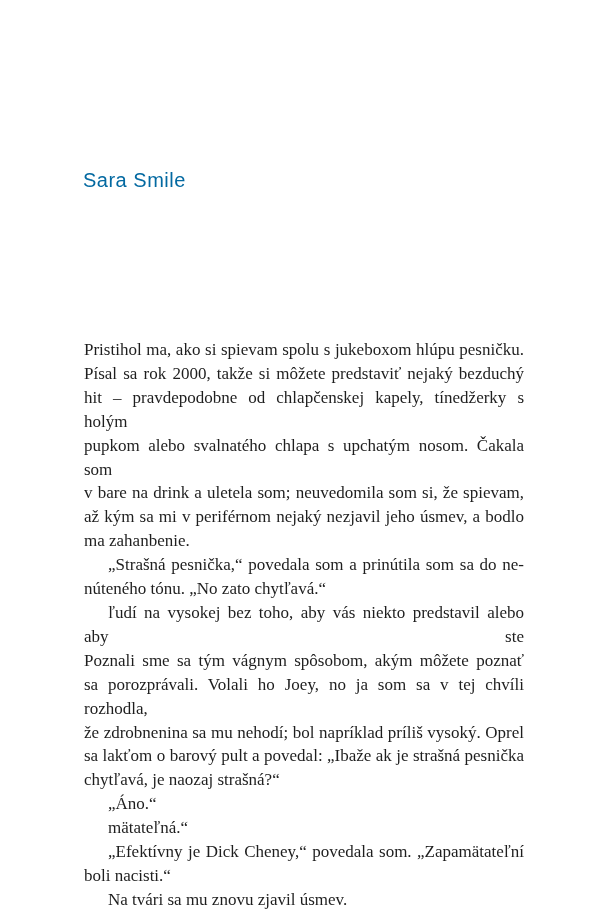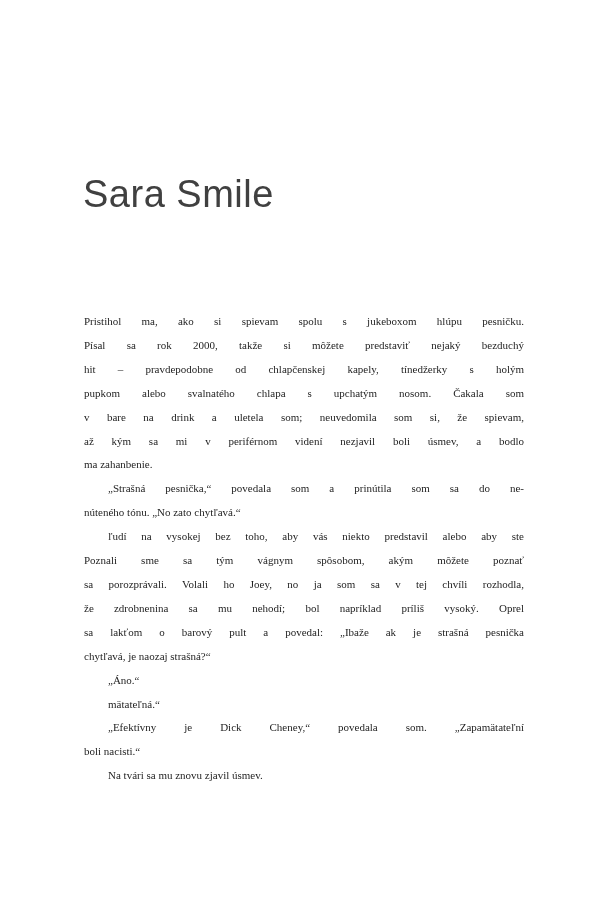--- a/index.html
+++ b/index.html
@@ -14,34 +14,34 @@
   }
   .page {
     position: relative;
     width: 600px;
     height: 921px;
     background: #ffffff;
   }
   .chapter-title {
     position: absolute;
     left: 83px;
-    top: 148px;
+    top: 156px;
     font-family: "Liberation Sans", "DejaVu Sans", sans-serif;
-    font-size: 38px;
+    font-size: 20px;
     font-weight: 500;
     letter-spacing: 0.5px;
-    color: #404040;
+    color: #0369a1;
   }
   .text-block {
     position: absolute;
     left: 84px;
-    top: 310px;
+    top: 338px;
     width: 440px;
     font-family: "Liberation Serif", "DejaVu Serif", serif;
-    font-size: 11px;
+    font-size: 17px;
     line-height: 23.9px;
     color: #1e1e1e;
   }
   .para {
     margin: 0;
     padding: 0;
   }
   .line {
     text-align: justify;
     text-align-last: justify;
@@ -60,21 +60,21 @@
 
 <div class="page">
   <h1 class="chapter-title">Sara Smile</h1>
   <div class="text-block">
       <div class="para">
         <div class="line">Pristihol ma, ako si spievam spolu s jukeboxom hlúpu pesničku.</div>
         <div class="line">Písal sa rok 2000, takže si môžete predstaviť nejaký bezduchý</div>
         <div class="line">hit – pravdepodobne od chlapčenskej kapely, tínedžerky s holým</div>
         <div class="line">pupkom alebo svalnatého chlapa s upchatým nosom. Čakala som</div>
         <div class="line">v bare na drink a uletela som; neuvedomila som si, že spievam,</div>
-        <div class="line">až kým sa mi v periférnom videní nezjavil boli úsmev, a bodlo</div>
+        <div class="line">až kým sa mi v periférnom nejaký nezjavil jeho úsmev, a bodlo</div>
         <div class="line last-line">ma zahanbenie.</div>
       </div>
       <div class="para indented">
         <div class="line">„Strašná pesnička,“ povedala som a prinútila som sa do ne-</div>
         <div class="line last-line">núteného tónu. „No zato chytľavá.“</div>
       </div>
       <div class="para indented">
         <div class="line">ľudí na vysokej bez toho, aby vás niekto predstavil alebo aby ste</div>
         <div class="line">Poznali sme sa tým vágnym spôsobom, akým môžete poznať</div>
         <div class="line">sa porozprávali. Volali ho Joey, no ja som sa v tej chvíli rozhodla,</div>

